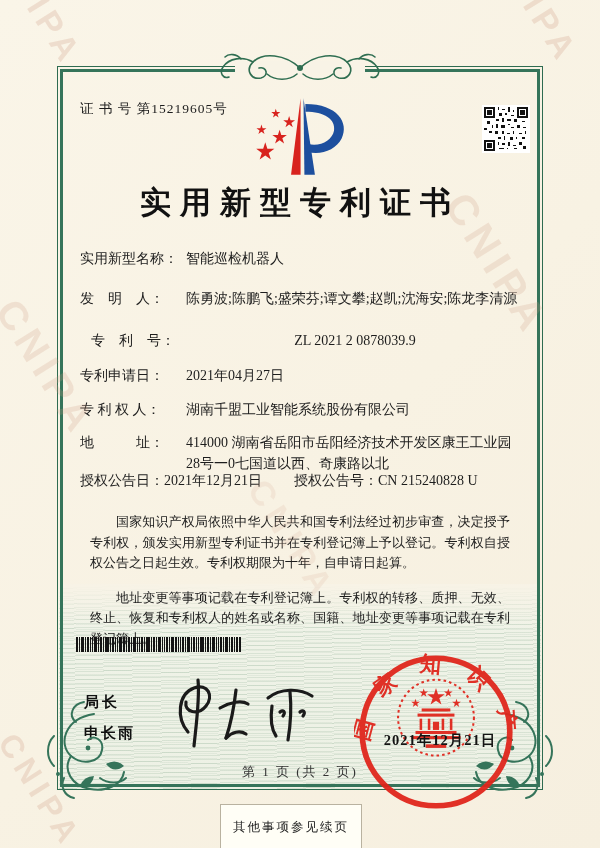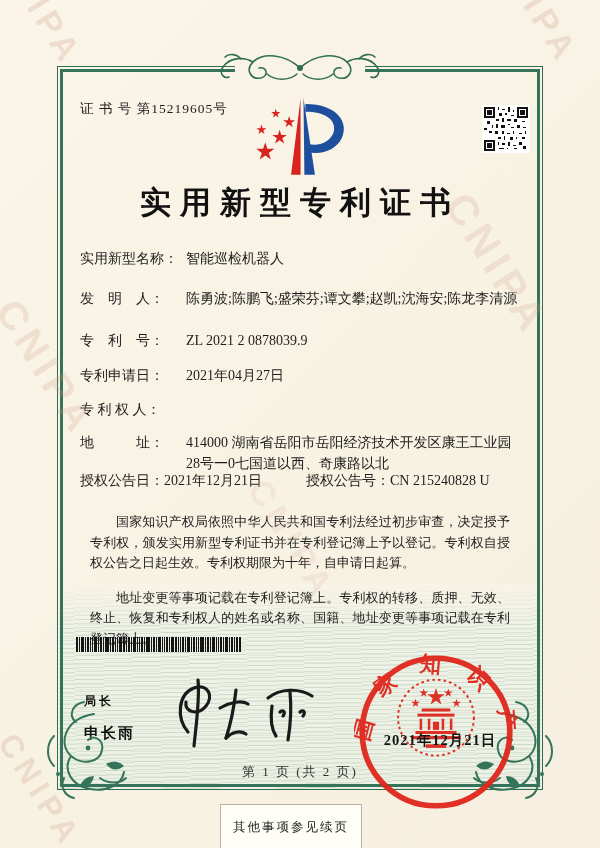--- a/index.html
+++ b/index.html
@@ -20,21 +20,21 @@
       font-weight:700;letter-spacing:6px;pointer-events:none;transform:rotate(58deg);}
   .abs{position:absolute;z-index:2;}
   .certno{left:80px;top:100px;font-size:13.5px;letter-spacing:1px;color:#1c1c1c;}
   .title{left:60px;top:182px;width:480px;text-align:center;font-size:31px;font-weight:700;
          letter-spacing:9px;color:#111;}
   .row{position:absolute;left:80px;width:444px;display:flex;z-index:2;font-size:14px;line-height:1.5;color:#1d1d1d;}
   .row .lb{width:106px;flex:none;font-weight:400;}
   .row .val{flex:1;}
   .paras{left:76px;top:498px;width:448px;font-size:13px;line-height:1.58;text-align:justify;color:#1c1c1c;}
   .paras p{margin:14px;text-indent:2em;}
-  .sig-title{left:84px;top:693px;font-size:12px;font-weight:700;letter-spacing:3px;
+  .sig-title{left:84px;top:693px;font-size:15px;font-weight:700;letter-spacing:3px;
              font-family:"Liberation Sans",sans-serif;color:#111;z-index:2;}
   .sig-name{left:84px;top:724px;font-size:15px;font-weight:700;letter-spacing:2px;
             font-family:"Liberation Sans",sans-serif;color:#111;z-index:2;}
   .seal-date{left:370px;top:731px;width:140px;text-align:center;font-size:14.5px;font-weight:700;
              letter-spacing:1px;color:#141414;z-index:4;}
   .pagenum{left:60px;top:763px;width:480px;text-align:center;font-size:13px;letter-spacing:2px;color:#333;z-index:2;}
   .footnote{left:220px;top:804px;background:#fffef6;border:1px solid #b9b2a0;padding:14px 12px;
             font-size:12.5px;letter-spacing:2px;color:#222;z-index:2;}
   svg{display:block;}
 </style>
@@ -186,39 +186,40 @@
   <div class="abs title">实用新型专利证书</div>
 
   <div class="row" style="top:248px;">
     <span class="lb">实用新型名称：</span>
     <span class="val">智能巡检机器人</span>
   </div>
   <div class="row" style="top:288px;">
     <span class="lb">发　明　人：</span>
     <span class="val">陈勇波;陈鹏飞;盛荣芬;谭文攀;赵凯;沈海安;陈龙李清源</span>
   </div>
-  <div class="row" style="top:330px;">
+  <div class="row" style="top:330px;text-align:center;">
     <span class="lb">专　利　号：</span>
     <span class="val">ZL 2021 2 0878039.9</span>
   </div>
   <div class="row" style="top:365px;">
     <span class="lb">专利申请日：</span>
     <span class="val">2021年04月27日</span>
   </div>
   <div class="row" style="top:399px;">
     <span class="lb">专 利 权 人：</span>
+    <span class="val">湖南千盟工业智能系统股份有限公司</span>
   </div>
   <div class="row" style="top:432px;">
     <span class="lb">地　　　址：</span>
     <span class="val">414000 湖南省岳阳市岳阳经济技术开发区康王工业园28号一0七国道以西、奇康路以北</span>
   </div>
   <div class="row" style="top:470px;">
     <span>授权公告日：</span>
     <span>2021年12月21日</span>
-    <span style="margin-left:44px;">授权公告号：</span>
+    <span style="margin-left:32px;">授权公告号：</span>
     <span>CN 215240828 U</span>
   </div>
 
   <div class="abs paras">
     <p>国家知识产权局依照中华人民共和国专利法经过初步审查，决定授予专利权，颁发实用新型专利证书并在专利登记簿上予以登记。专利权自授权公告之日起生效。专利权期限为十年，自申请日起算。</p>
     <p>地址变更等事项记载在专利登记簿上。专利权的转移、质押、无效、终止、恢复和专利权人的姓名或名称、国籍、地址变更等事项记载在专利登记簿上。</p>
   </div>
 
   <div class="abs" style="left:76px;top:637px;">
     <svg width="165" height="15" viewBox="0 0 165 15">

